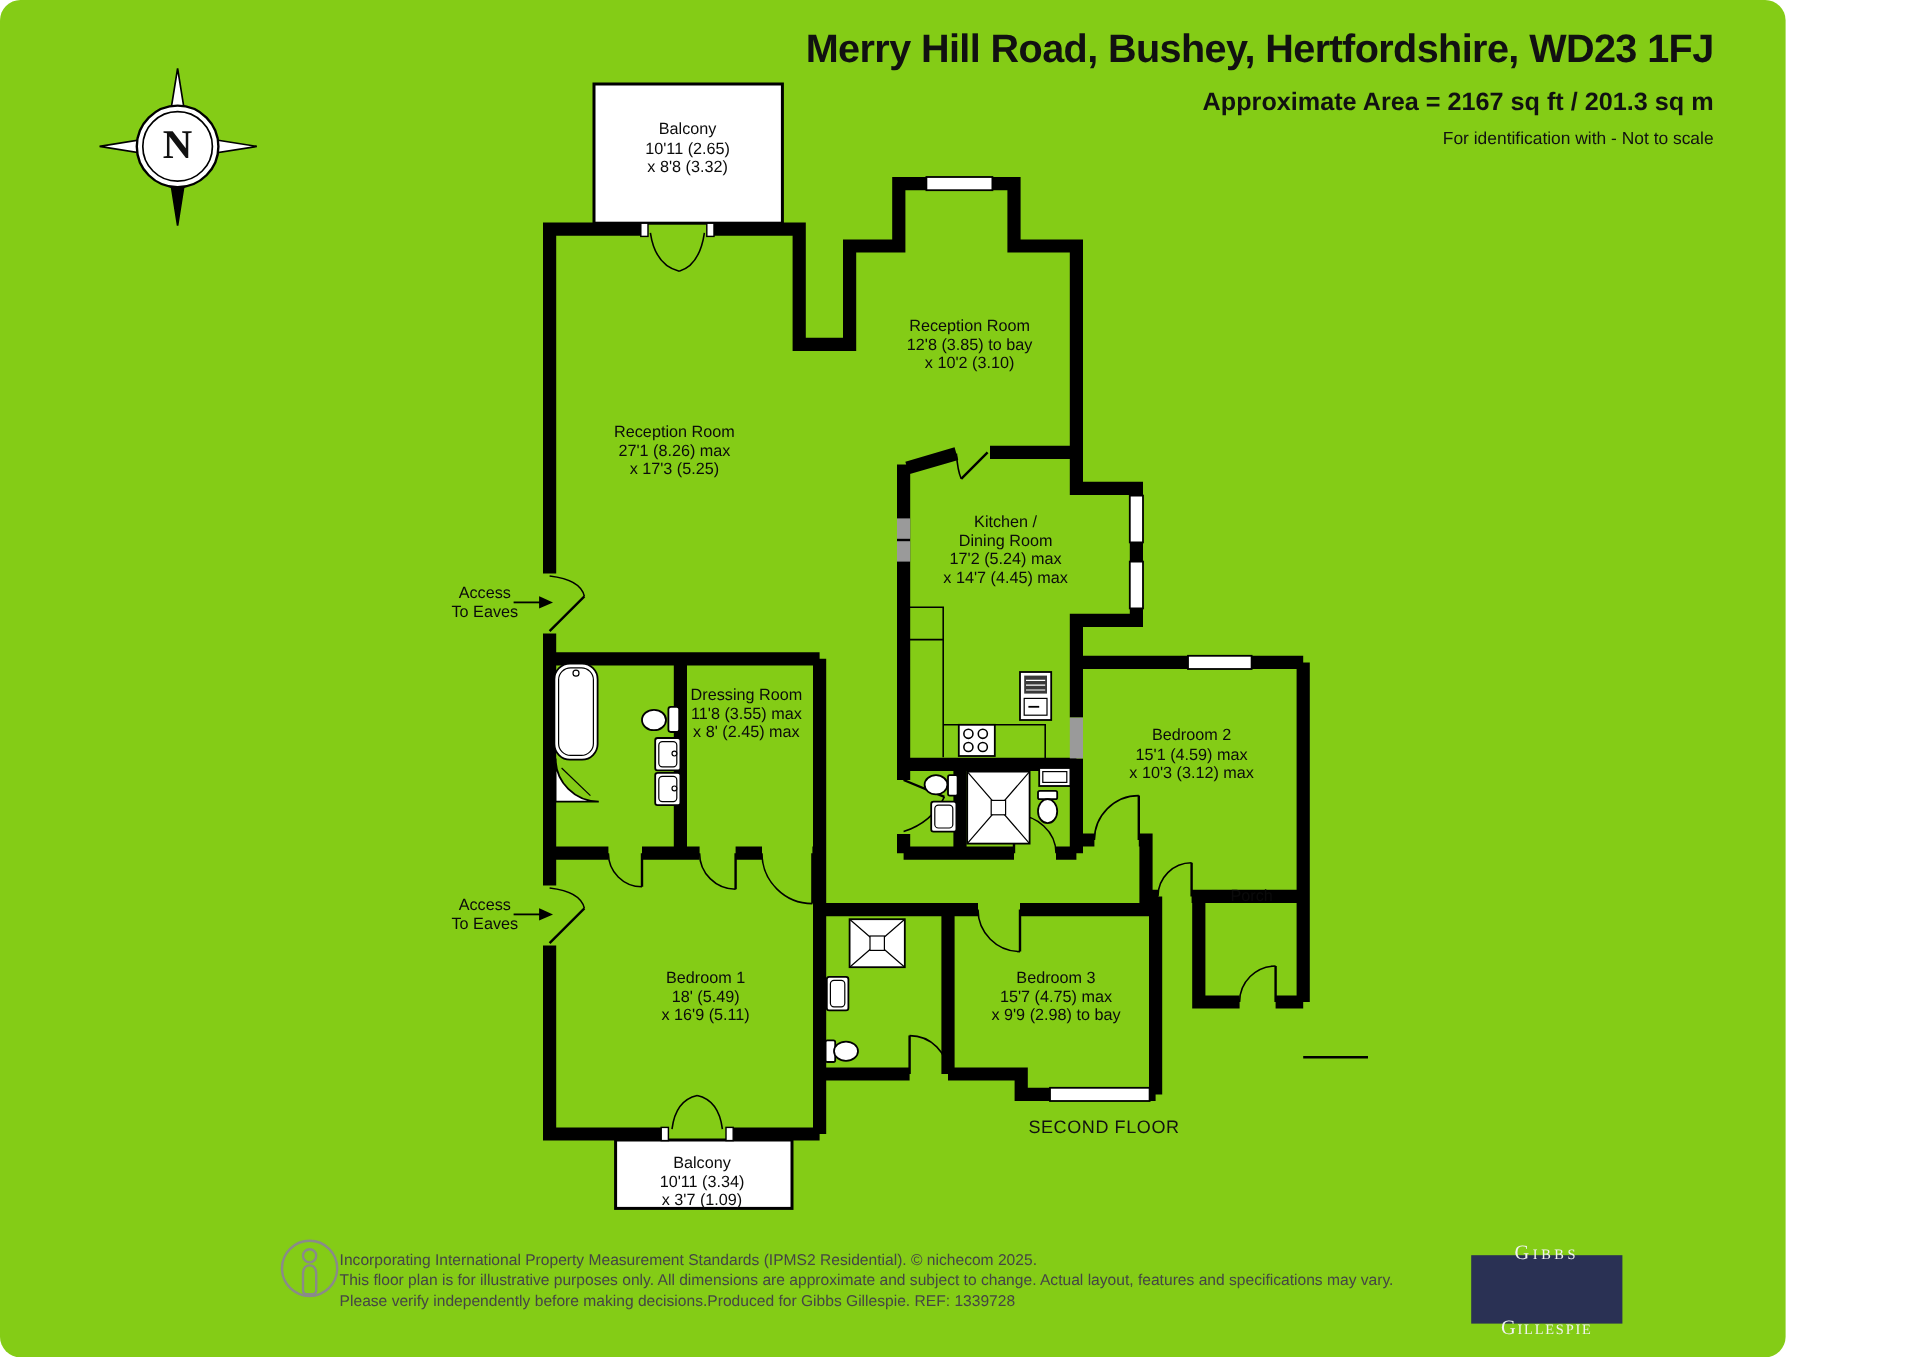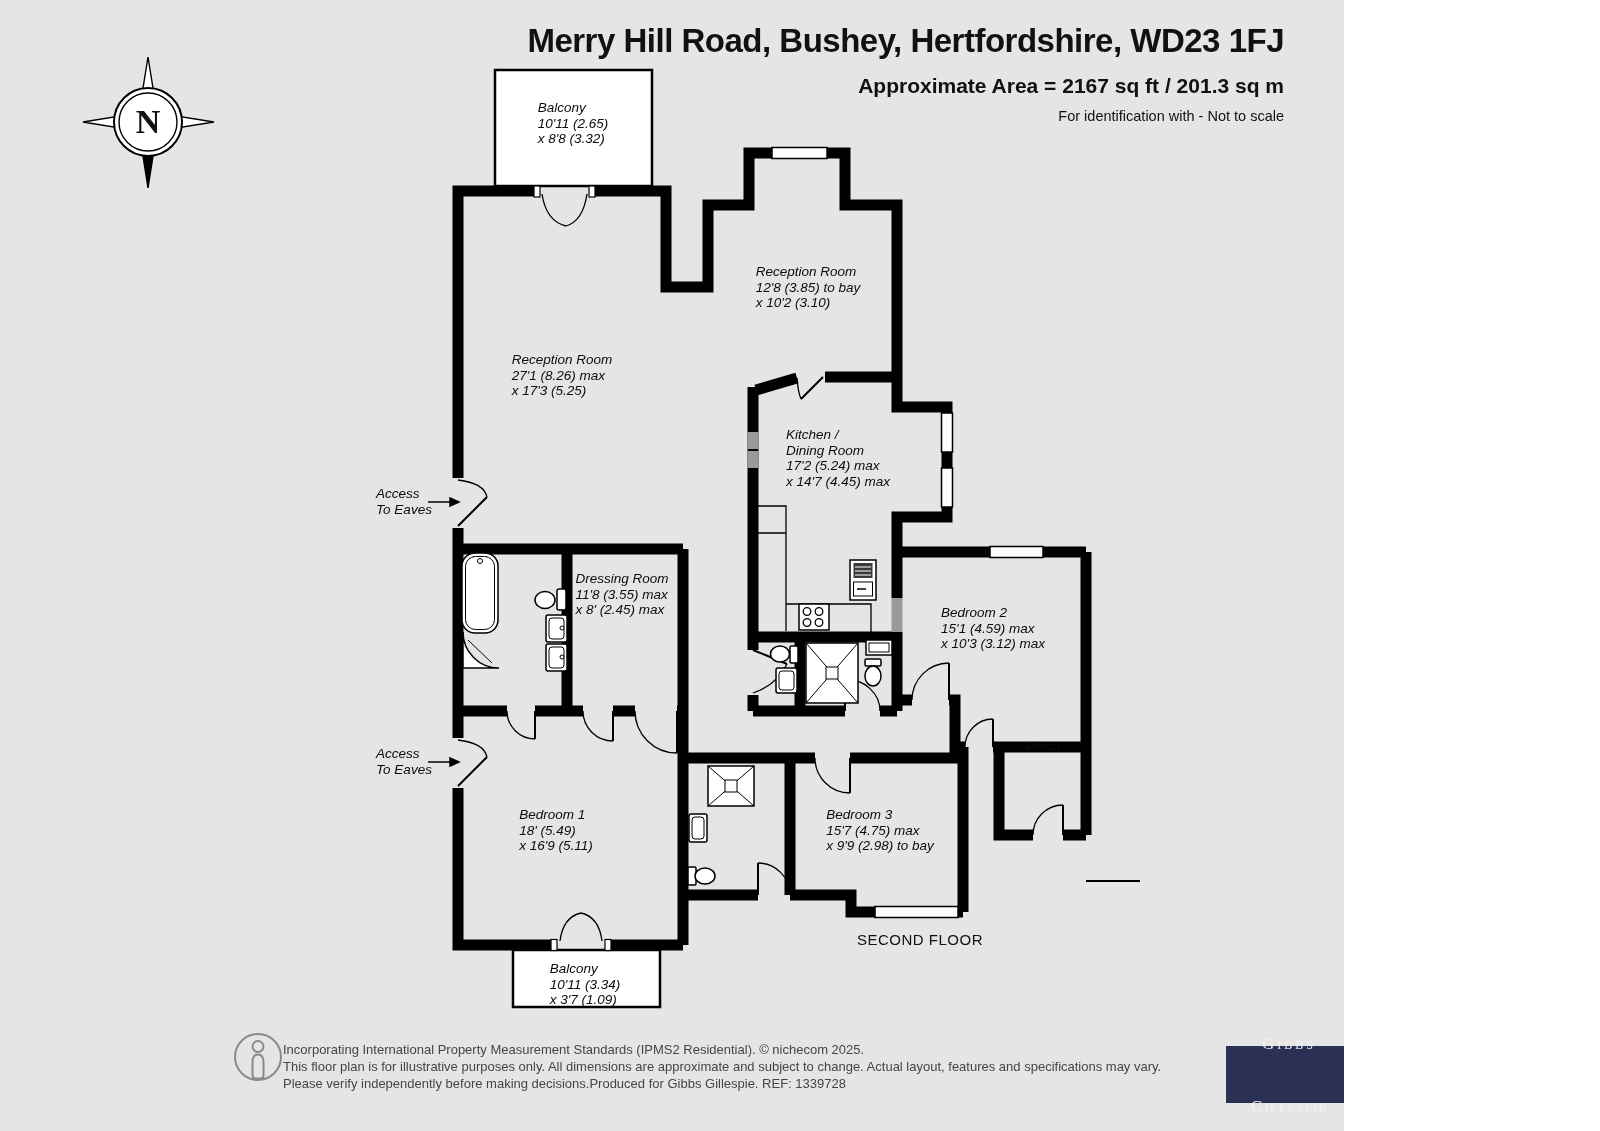--- a/index.html
+++ b/index.html
@@ -1,20 +1,20 @@
 <!DOCTYPE html>
 <html><head>
 <meta charset="utf-8">
 <style>
   html,body{margin:0;padding:0;background:#ffffff;}
-  #stage{position:relative;width:1344px;height:1131px;background:#e5e5e5;overflow:hidden;
-         font-family:"Liberation Sans", sans-serif;color:#111;}
+  #stage{position:relative;width:1488px;height:1131px;background:#84cc16;overflow:hidden;
+         font-family:"Liberation Sans", sans-serif;color:#111;border-radius:17px;}
   #plan-svg{position:absolute;left:0;top:0;}
-  .lbl{position:absolute;transform:translateX(-50%);
-       font-size:13.5px;line-height:15.5px;white-space:nowrap;color:#0b0b0b;font-style:italic;}
+  .lbl{position:absolute;transform:translateX(-50%);text-align:center;
+       font-size:13.5px;line-height:15.5px;white-space:nowrap;color:#0b0b0b;}
   .hdr-title{position:absolute;right:60px;top:22px;font-size:33px;font-weight:bold;
              letter-spacing:-0.5px;white-space:nowrap;}
   .hdr-area{position:absolute;right:60px;top:74px;font-size:21px;white-space:nowrap;font-weight:bold;}
   .hdr-note{position:absolute;right:60px;top:108px;font-size:14.5px;white-space:nowrap;}
   .floor-lbl{position:absolute;transform:translateX(-50%);font-size:15px;letter-spacing:0.5px;}
   .footer{position:absolute;left:283px;top:1042px;font-size:13px;line-height:16.8px;
           color:#454545;white-space:nowrap;}
   .logo{position:absolute;left:1226px;top:1046px;width:126px;height:57px;
         display:flex;flex-direction:column;align-items:center;justify-content:center;
         font-family:"Liberation Serif", serif;font-variant:small-caps;gap:44px;}
@@ -229,21 +229,21 @@
   <div class="lbl" style="left:622px;top:571px">
     <div>Dressing Room</div>
     <div>11'8 (3.55) max</div>
     <div>x 8' (2.45) max</div>
   </div>
   <div class="lbl" style="left:993px;top:605px">
     <div>Bedroom 2</div>
     <div>15'1 (4.59) max</div>
     <div>x 10'3 (3.12) max</div>
   </div>
-  <div class="lbl" style="left:556px;top:807px">
+  <div class="lbl" style="left:588px;top:807px">
     <div>Bedroom 1</div>
     <div>18' (5.49)</div>
     <div>x 16'9 (5.11)</div>
   </div>
   <div class="lbl" style="left:880px;top:807px">
     <div>Bedroom 3</div>
     <div>15'7 (4.75) max</div>
     <div>x 9'9 (2.98) to bay</div>
   </div>
   <div class="lbl" style="left:1043px;top:739px">

